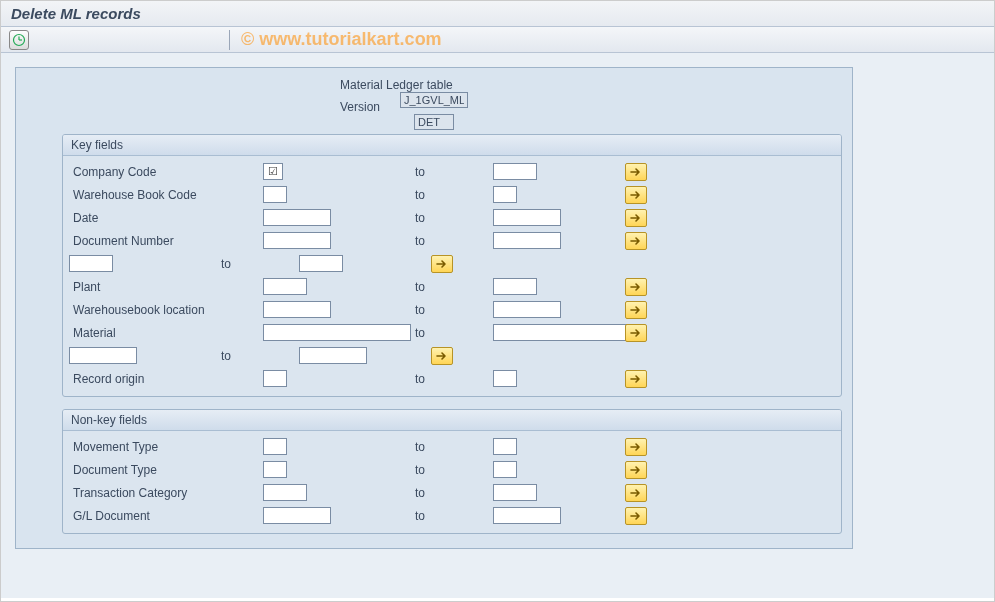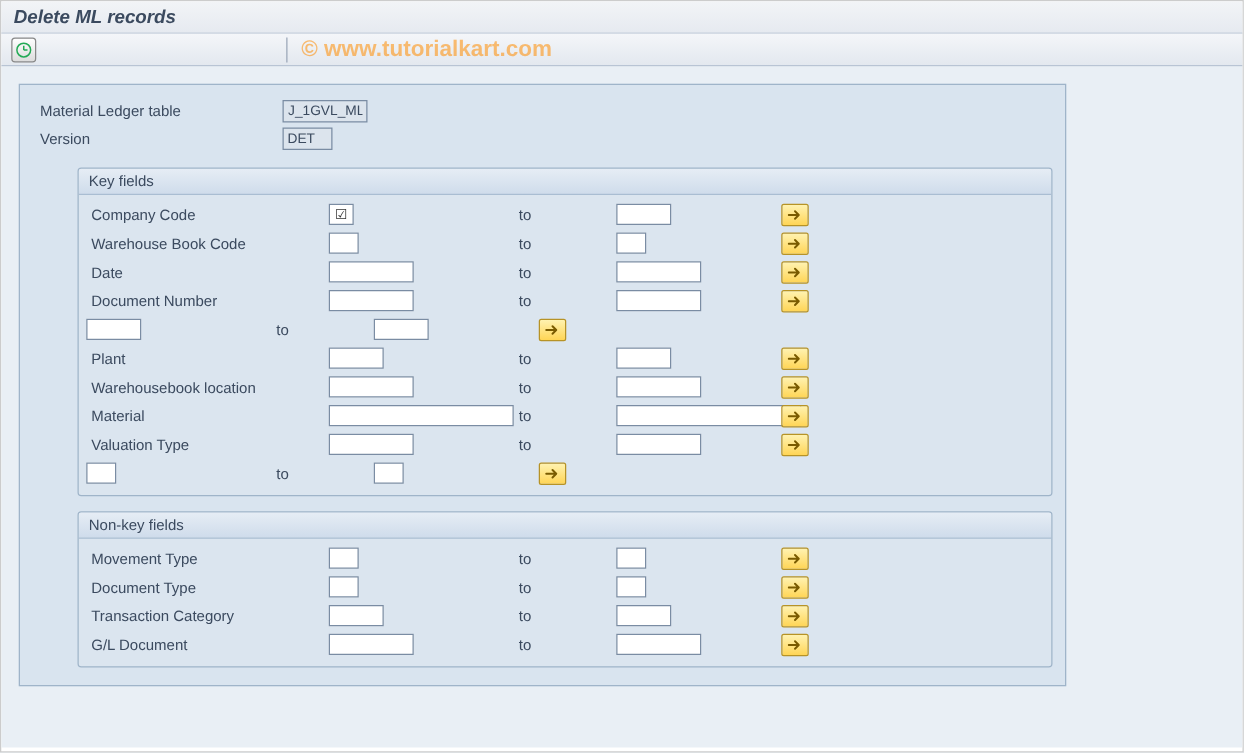--- a/index.html
+++ b/index.html
@@ -55,21 +55,21 @@
     padding: 14px;
     height: calc(100% - 55px);
   }
   .main-panel {
     background: #d9e4ef;
     border: 1px solid #9fb4c9;
     width: 838px;
     padding: 10px 10px 14px 10px;
   }
   .top-row {
-    display:flex; align-items:center; height:22px;
+    display:flex; align-items:center; height:22px;flex-direction:column;
   }
   .label-col { width: 200px; padding-left:6px; color:#3b4a5f;}
   .input-small {
     height:18px; border:1px solid #7a8ca3;
     background: #dce4ed;
     font-size:11px; padding:1px 3px;
     color:#3b4a5f;
   }
   .input-ml { width:68px; }
   .input-ver { width:40px; }
@@ -281,37 +281,37 @@
             </div>
             <div class="fld-btn">
               <div class="more-btn">
                 <svg width="12" height="10" viewBox="0 0 12 10">
                   <path d="M1 5 H8 M6 2 L9 5 L6 8" fill="none" stroke="#7a5b00" stroke-width="1.6" stroke-linecap="round" stroke-linejoin="round"></path>
                 </svg>
               </div>
             </div>
           </div>
           <div class="field-row">
-            <div class="fld-lbl">Valuation Type</div>
-            <div class="fld-from">
-              <input class="fld w-m" style="">
-            </div>
-            <div class="fld-to-lbl">to</div>
-            <div class="fld-to">
-              <input class="fld w-m" style="">
-            </div>
-            <div class="fld-btn">
-              <div class="more-btn">
-                <svg width="12" height="10" viewBox="0 0 12 10">
-                  <path d="M1 5 H8 M6 2 L9 5 L6 8" fill="none" stroke="#7a5b00" stroke-width="1.6" stroke-linecap="round" stroke-linejoin="round"></path>
-                </svg>
-              </div>
-            </div>
-          </div>
-          <div class="field-row">
+            <div class="fld-from">
+              <input class="fld w-m" style="">
+            </div>
+            <div class="fld-to-lbl">to</div>
+            <div class="fld-to">
+              <input class="fld w-m" style="">
+            </div>
+            <div class="fld-btn">
+              <div class="more-btn">
+                <svg width="12" height="10" viewBox="0 0 12 10">
+                  <path d="M1 5 H8 M6 2 L9 5 L6 8" fill="none" stroke="#7a5b00" stroke-width="1.6" stroke-linecap="round" stroke-linejoin="round"></path>
+                </svg>
+              </div>
+            </div>
+          </div>
+          <div class="field-row">
+            <div class="fld-lbl">Record origin</div>
             <div class="fld-from">
               <input class="fld w-xs" style="">
             </div>
             <div class="fld-to-lbl">to</div>
             <div class="fld-to">
               <input class="fld w-xs" style="">
             </div>
             <div class="fld-btn">
               <div class="more-btn">
                 <svg width="12" height="10" viewBox="0 0 12 10">

